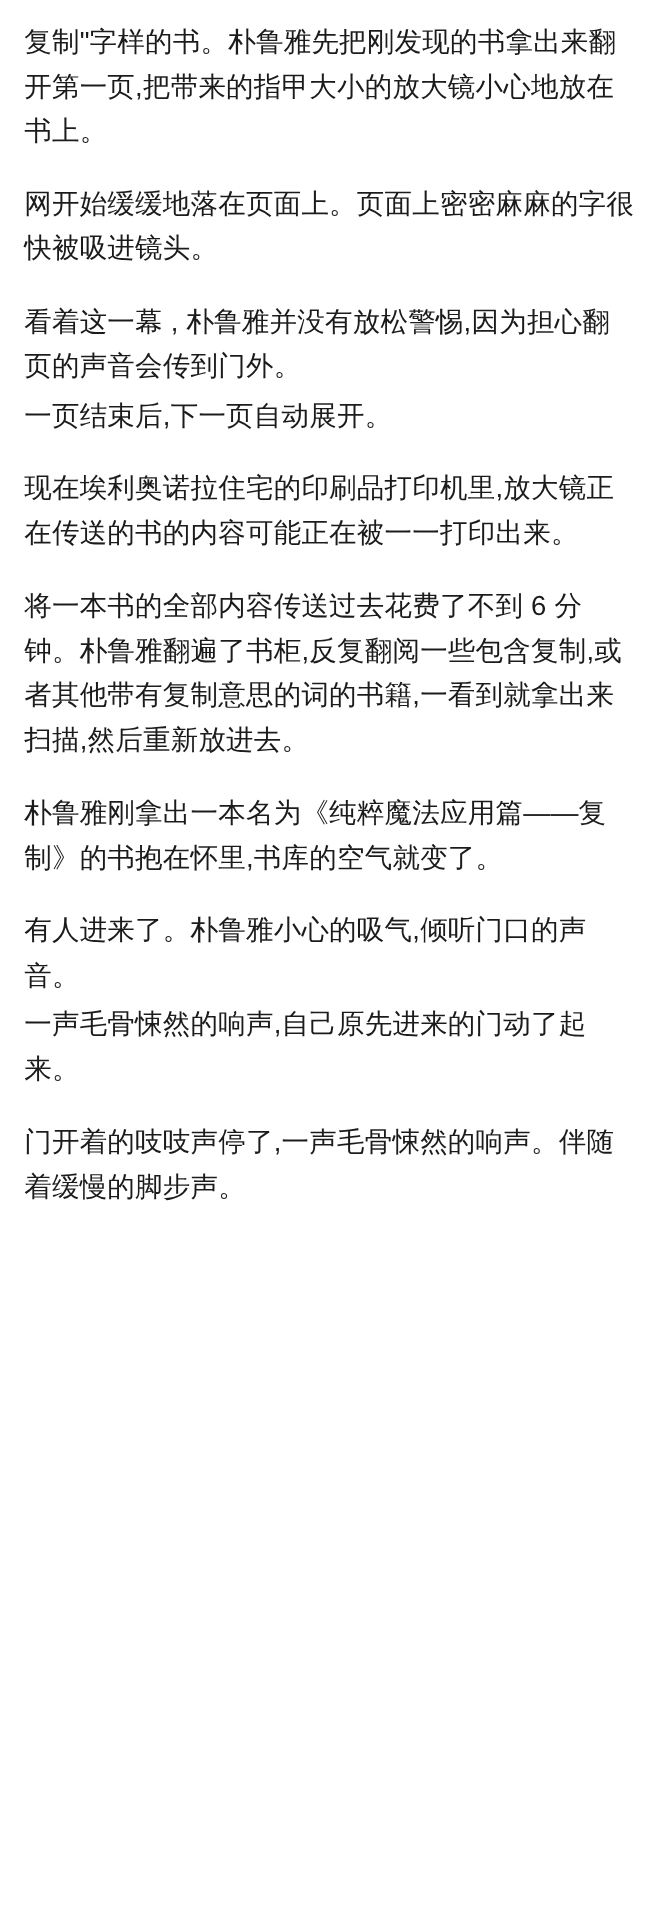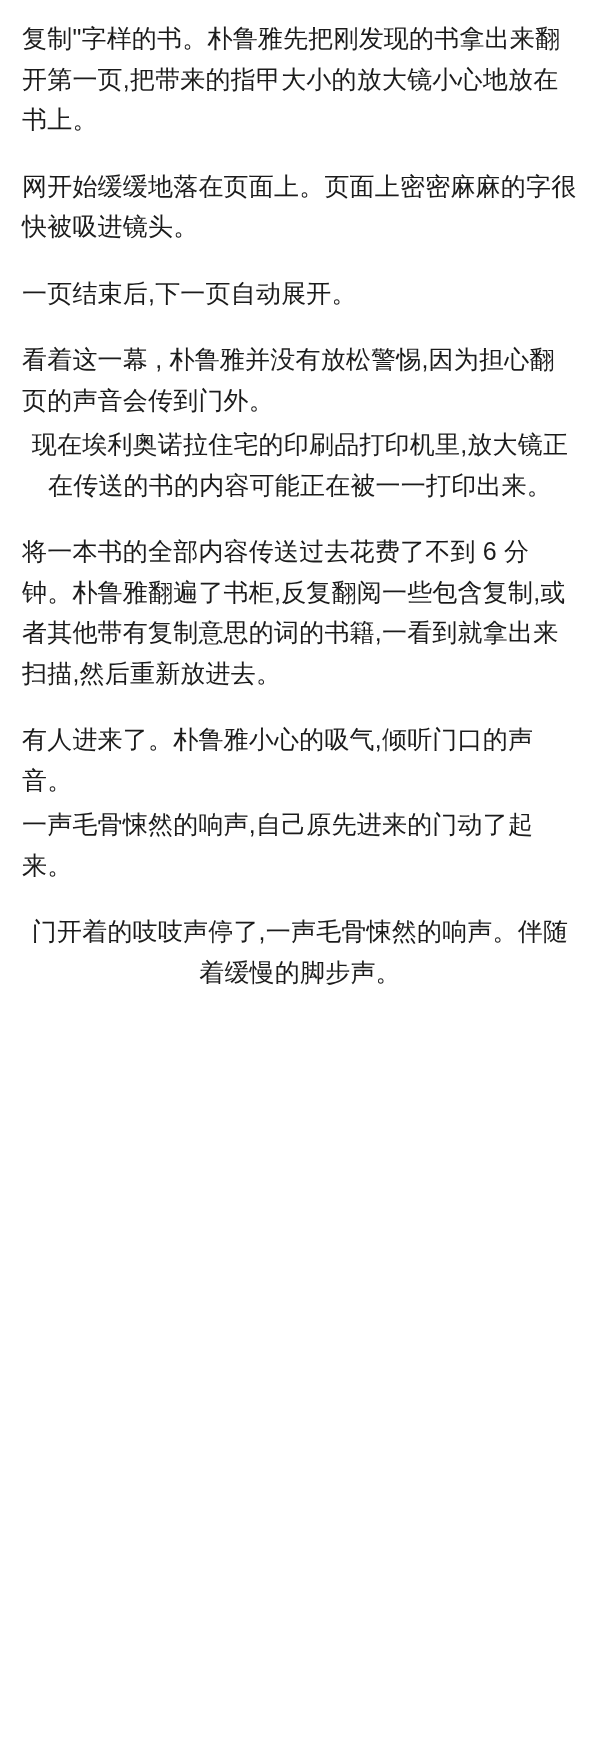--- a/index.html
+++ b/index.html
@@ -27,31 +27,31 @@
     letter-spacing: 0.2px;
     text-align: left;
     margin: 0 0 26px 0;
     word-break: break-all;
   }
   .para.tight {
     margin-bottom: 4px;
   }
   .para.cont {
     margin-top: 0;
-    text-align: center;
   }
 </style>
 </head>
 <body>
 
 <div class="page">
 
   <p class="para">复制"字样的书。朴鲁雅先把刚发现的书拿出来翻开第一页,把带来的指甲大小的放大镜小心地放在书上。</p>
   <p class="para">网开始缓缓地落在页面上。页面上密密麻麻的字很快被吸进镜头。</p>
+  <p class="para tight">看着这一幕 , 朴鲁雅并没有放松警惕,因为担心翻页的声音会传到门外。</p>
   <p class="para">一页结束后,下一页自动展开。</p>
-  <p class="para tight">看着这一幕 , 朴鲁雅并没有放松警惕,因为担心翻页的声音会传到门外。</p>
   <p class="para cont">现在埃利奥诺拉住宅的印刷品打印机里,放大镜正在传送的书的内容可能正在被一一打印出来。</p>
   <p class="para">将一本书的全部内容传送过去花费了不到 6 分钟。朴鲁雅翻遍了书柜,反复翻阅一些包含复制,或者其他带有复制意思的词的书籍,一看到就拿出来扫描,然后重新放进去。</p>
+  <p class="para">朴鲁雅刚拿出一本名为《纯粹魔法应用篇——复制》的书抱在怀里,书库的空气就变了。</p>
   <p class="para tight">有人进来了。朴鲁雅小心的吸气,倾听门口的声音。</p>
   <p class="para">一声毛骨悚然的响声,自己原先进来的门动了起来。</p>
   <p class="para cont">门开着的吱吱声停了,一声毛骨悚然的响声。伴随着缓慢的脚步声。</p>
 
 </div>
 
 </body></html>

